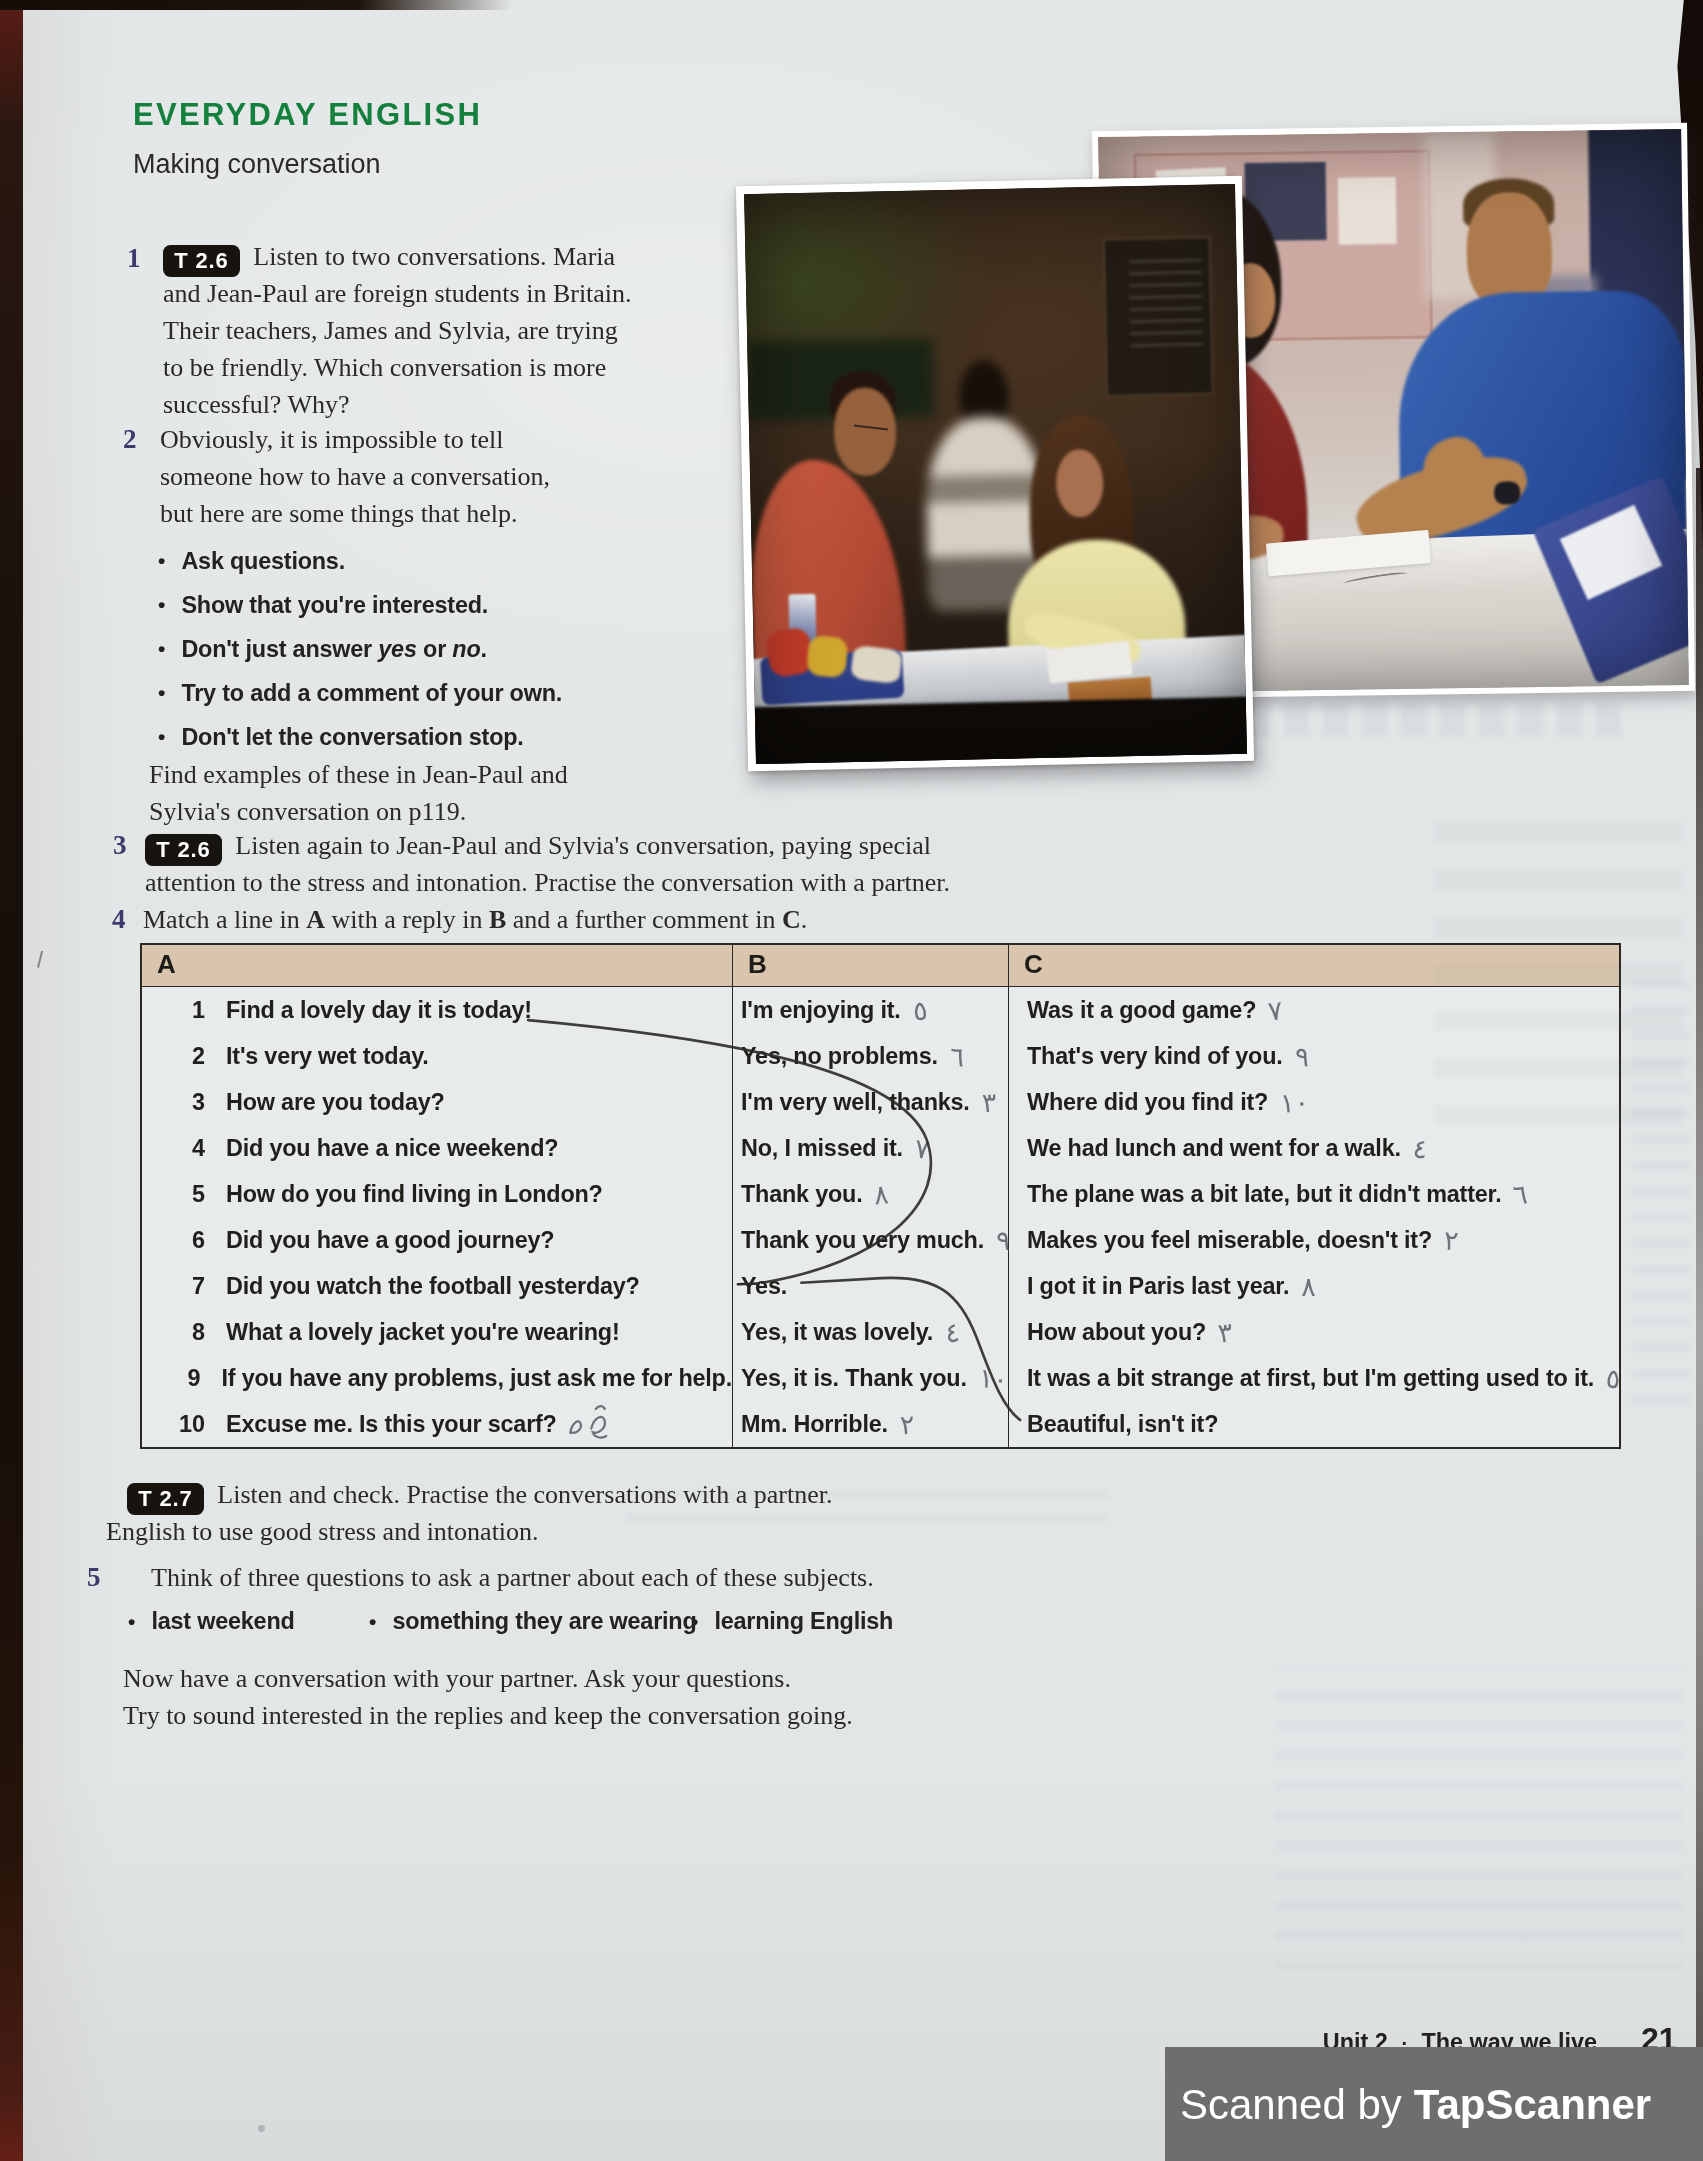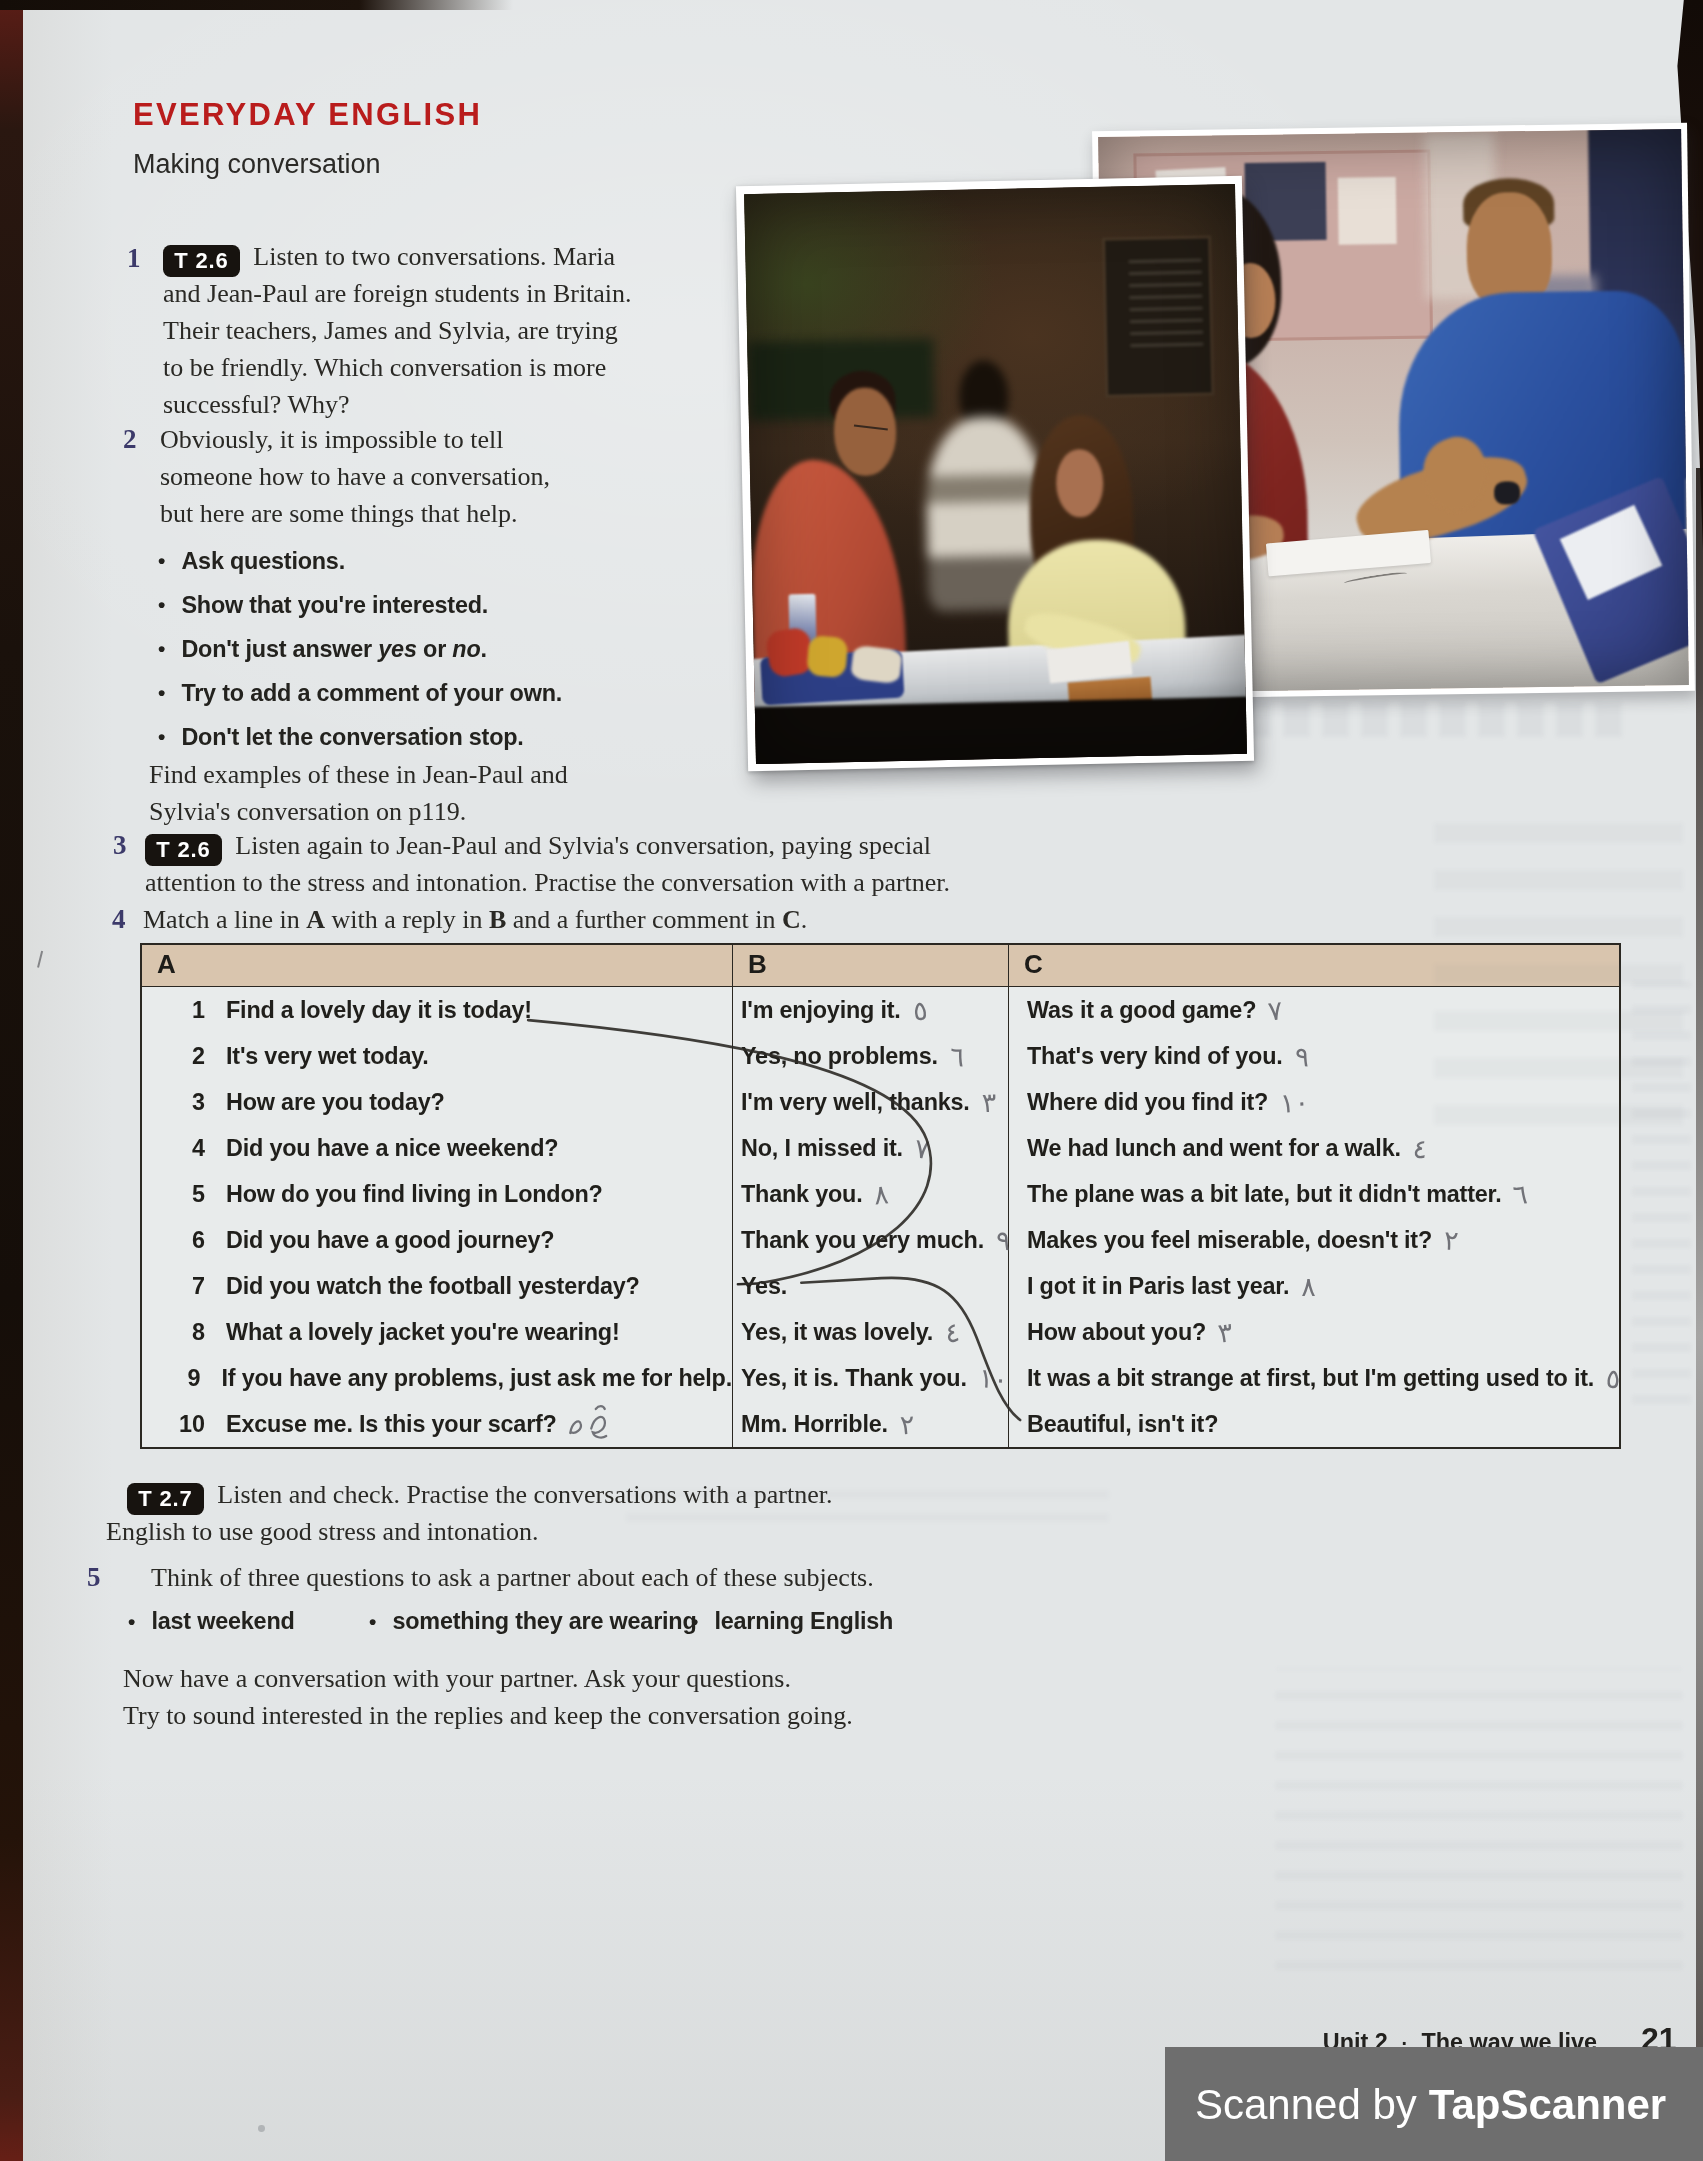--- a/index.html
+++ b/index.html
@@ -14,21 +14,21 @@
   .edge-tr{position:absolute;right:0;top:0;width:32px;height:551px;
     background:linear-gradient(180deg,#120b07 0%,#1a0f0a 40%,#200f0a 100%);
     clip-path:polygon(40% 0,100% 0,100% 100%,76% 62%,20% 12%);}
   .edge-r{position:absolute;right:0;top:468px;width:6.8px;height:1579px;
     background:linear-gradient(180deg,rgba(24,14,9,.85),rgba(24,14,9,.30) 55%,rgba(24,14,9,.65));}
   .paper-shade{position:absolute;inset:0;pointer-events:none;
     background:linear-gradient(90deg,rgba(150,140,125,.12) 0px,rgba(150,140,125,0) 113px),
       radial-gradient(1132px 679px at 40% 16%,rgba(255,255,255,.22),rgba(255,255,255,0) 70%),
       linear-gradient(180deg,rgba(120,120,115,0) 82%,rgba(120,120,115,.10) 100%);}
   
-  .title{left:133px;top:97px;font-size:31px;font-weight:700;letter-spacing:2.3px;color:#b91c1c;}
+  .title{left:133px;top:97px;font-size:31px;font-weight:700;letter-spacing:2.3px;color:#15803d;}
   .subtitle{left:133px;top:149px;font-size:27px;font-weight:400;color:#2b2a27;}
   
   .ex-num{position:absolute;font-family:"Liberation Serif",serif;font-weight:700;font-size:27px;color:#3c3a6a;}
   .serif{font-family:"Liberation Serif",serif;font-size:26px;color:#2a2925;}
   .serif .line{height:37px;line-height:37px;white-space:nowrap;}
   .badge{display:inline-block;background:#17130f;color:#fff;font-family:"Liberation Sans",sans-serif;
          font-weight:700;font-size:22px;line-height:30px;padding:0.8px 11.3px;border-radius:7.5px;
          margin-right:13.6px;vertical-align:-3px;letter-spacing:0.8px;}
   .b{font-weight:700;} .i{font-style:italic;}
   .bullets .bullet{position:relative;height:44px;line-height:44px;padding-left:23.4px;
@@ -53,21 +53,21 @@
   
   .subjects{left:128px;top:1605px;width:1057px;height:33px;}
   .subject{position:absolute;top:0;height:33px;line-height:33px;padding-left:23.4px;font-size:23.4px;
            font-weight:700;letter-spacing:-0.2px;color:#23221e;white-space:nowrap;}
   .subject::before{content:"•";position:absolute;left:0;top:0;font-size:21px;}
   .subject:nth-child(1){left:0;} .subject:nth-child(2){left:241px;} .subject:nth-child(3){left:563px;}
   .footer{top:2021px;right:26.4px;display:flex;align-items:baseline;font-weight:700;font-size:23.4px;color:#22211e;}
   .footer .sep{margin:0 13.6px;font-size:19.6px;}
   .footer .pg{margin-left:44px;font-size:32px;}
   .scanbar{left:1165px;top:2047px;width:539px;height:115px;background:#6e6e6e;display:flex;
-           align-items:center;padding-left:30px;box-sizing:border-box;}
+           align-items:center;padding-left:15px;box-sizing:border-box;}
   .scanbar .s1{font-size:42px;color:#fff;font-weight:400;}
   .scanbar .s2{font-size:42px;color:#fff;font-weight:700;margin-left:12px;}
   
   .photo{position:absolute;background:#fff;}
   .photo .inner{position:absolute;overflow:hidden;}
   .photo-left{left:742px;top:181px;width:506px;height:585px;transform:rotate(-1.2deg);z-index:3;
      box-shadow:4.5px 10.6px 19.6px rgba(40,40,45,.38),0 1.5px 4.5px rgba(0,0,0,.25);}
   .photo-left .inner{inset:7.5px;background:#2c2015;}
   .photo-right{left:1096px;top:127px;width:595px;height:568px;transform:rotate(-.8deg);z-index:2;
      box-shadow:3px 7.5px 15px rgba(40,40,45,.30);}

